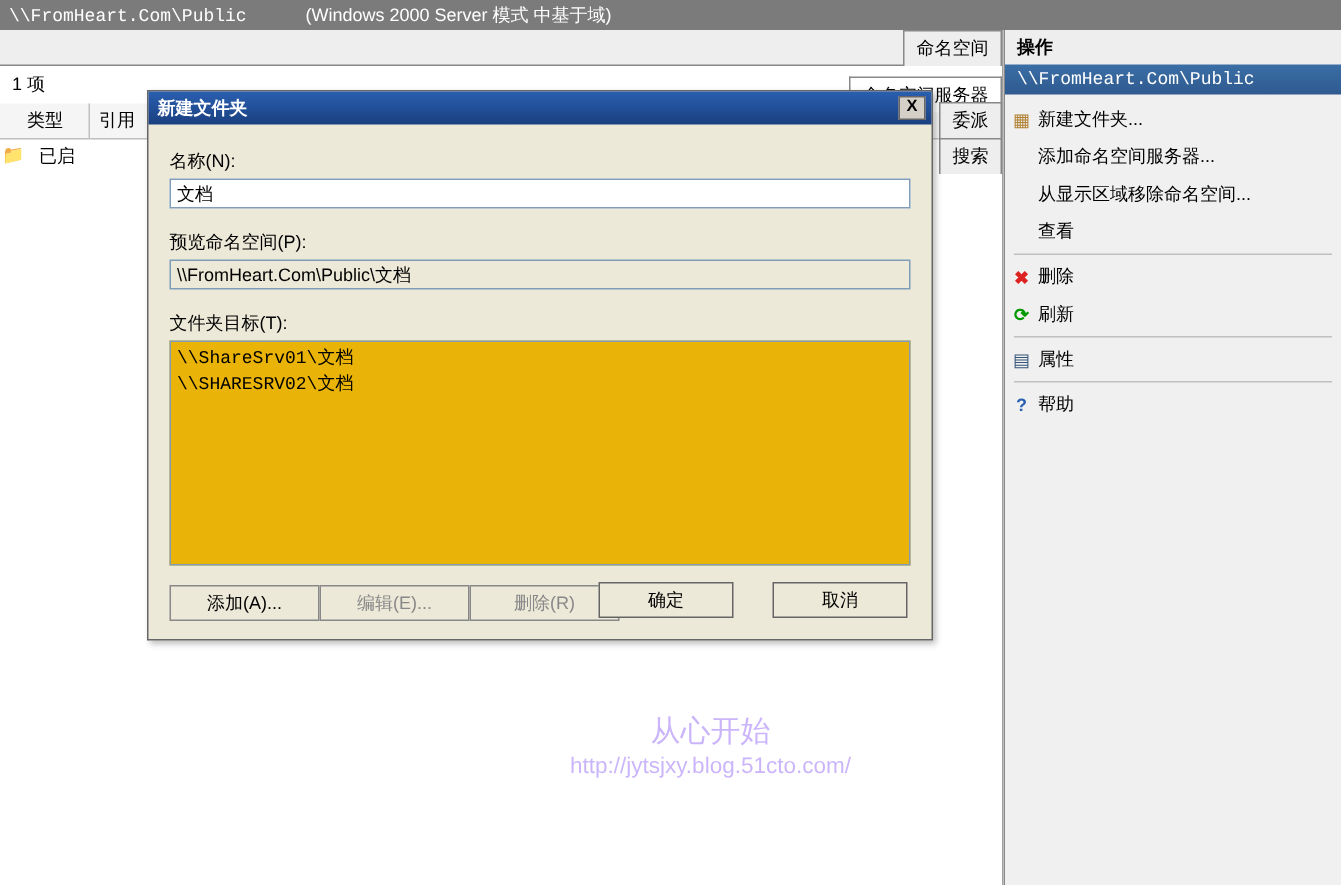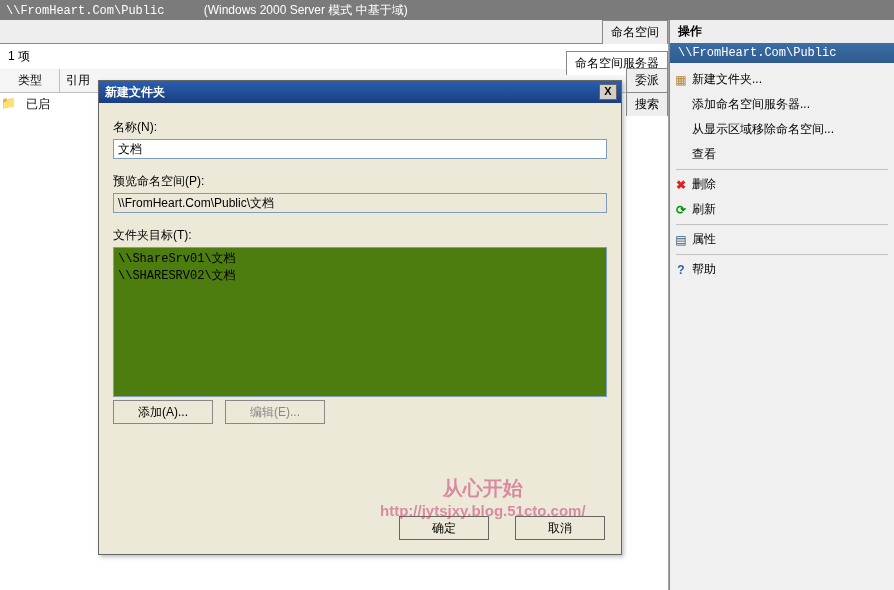--- a/index.html
+++ b/index.html
@@ -19,44 +19,44 @@
   .list-row { display:flex; padding:3px 0; }
   .list-row .ico { width:18px; text-align:center; }
   .right { width:225px; background:#f0f0f0; border-left:1px solid #888;}
   .right-head { background:#eee; padding:3px 8px; font-weight:bold;}
   .right-sub  { background:linear-gradient(#3a6ea5,#2f5a8f); color:#fff; padding:3px 8px; font-family:"Courier New",monospace; font-size:12px;}
   .actions { padding:4px 0;}
   .action { display:flex; align-items:center; padding:4px 8px 4px 22px; cursor:default; position:relative;}
   .action .aicon { position:absolute; left:4px; width:14px; text-align:center;}
   .sep { border-top:1px solid #c0c0c0; margin:2px 6px;}
   
-  .dialog { position:absolute; left:98px; top:80px; width:524px; height:475px;
+  .dialog { position:absolute; left:98px; top:60px; width:524px; height:367px;
             background:#ece9d8; border:1px solid #666; box-shadow:2px 2px 4px rgba(0,0,0,.25);}
   .dlg-title { height:22px; background:linear-gradient(#2a5fb0,#1a3f80); color:#fff;
                display:flex; align-items:center; padding:0 4px 0 6px; font-weight:bold;}
   .dlg-title .spacer { flex:1;}
   .dlg-close { width:18px; height:16px; background:#d4d0c8; border:1px solid #666;
                color:#000; font-size:11px; line-height:13px; text-align:center; font-weight:bold; cursor:default;}
   .dlg-body { padding:10px 14px 12px 14px;}
   .lbl { margin-top:6px; margin-bottom:3px;}
   .tin { width:100%; border:1px solid #7f9db9; background:#fff; padding:2px 4px; font-size:12px; font-family:inherit;}
   .ro  { background:#ece9d8; }
-  .ta  { width:100%; height:150px; border:1px solid #7f9db9; background:#4d7c0f; padding:2px 4px;
+  .ta  { width:100%; height:150px; border:1px solid #7f9db9; background:#eab308; padding:2px 4px;
          font-family:"SimSun","Courier New",monospace; font-size:12px; resize:none; white-space:pre;}
-  .btn-row { display:flex; gap:12px;}
+  .btn-row { margin-top:10px; display:flex; gap:0;}
   .btn { width:100px; height:24px; border:1px solid #888; background:#ece9d8; cursor:default;
          display:inline-flex; align-items:center; justify-content:center;}
   .btn.disabled { color:#888;}
   .help-row { margin-top:20px;}
   .help-row a { color:#0046d5; text-decoration:underline; cursor:default;}
   .okrow { position:absolute; right:16px; bottom:14px; display:flex; gap:26px;}
   .okbtn { width:90px; height:24px; border:1px solid #666; background:#ece9d8; cursor:default;
            display:inline-flex; align-items:center; justify-content:center;}
-  .watermark { position:absolute; left:380px; bottom:70px; color:#be185d; opacity:.45; font-size:20px;
-               font-weight:bold; pointer-events:none; text-align:center; line-height:1.3;}
+  .watermark { position:absolute; left:380px; bottom:70px; color:#8b5cf6; opacity:.45; font-size:20px;
+               font-weight:normal; pointer-events:none; text-align:center; line-height:1.3;}
   .folder-icon { color:#c9a227; }
   .crossX { color:#d22; font-weight:bold; }
   .ref { color:#090; font-weight:bold;}
   .prop { color:#357; }
   .help { color:#2a5fb0; font-weight:bold;}
   .nf  { color:#b08030;}
 </style>
 </head>
 <body>
 
@@ -139,20 +139,21 @@
     <div class="lbl">名称(N):</div>
     <input class="tin" value="文档" style="">
     <div class="lbl" style="margin-top:14px">预览命名空间(P):</div>
     <input class="tin ro" readonly="" value="\\FromHeart.Com\Public\文档" style="">
     <div class="lbl" style="margin-top:14px">文件夹目标(T):</div>
     <textarea class="ta" style="">\\ShareSrv01\文档
 \\SHARESRV02\文档</textarea>
     <div class="btn-row">
       <span class="btn">添加(A)...</span>
       <span class="btn disabled">编辑(E)...</span>
+      <span class="btn disabled">删除(R)</span>
     </div>
   </div>
   <div class="okrow">
     <span class="okbtn">确定</span>
     <span class="okbtn">取消</span>
   </div>
 </div>
 
 <div class="watermark">
   <div>从心开始</div>

